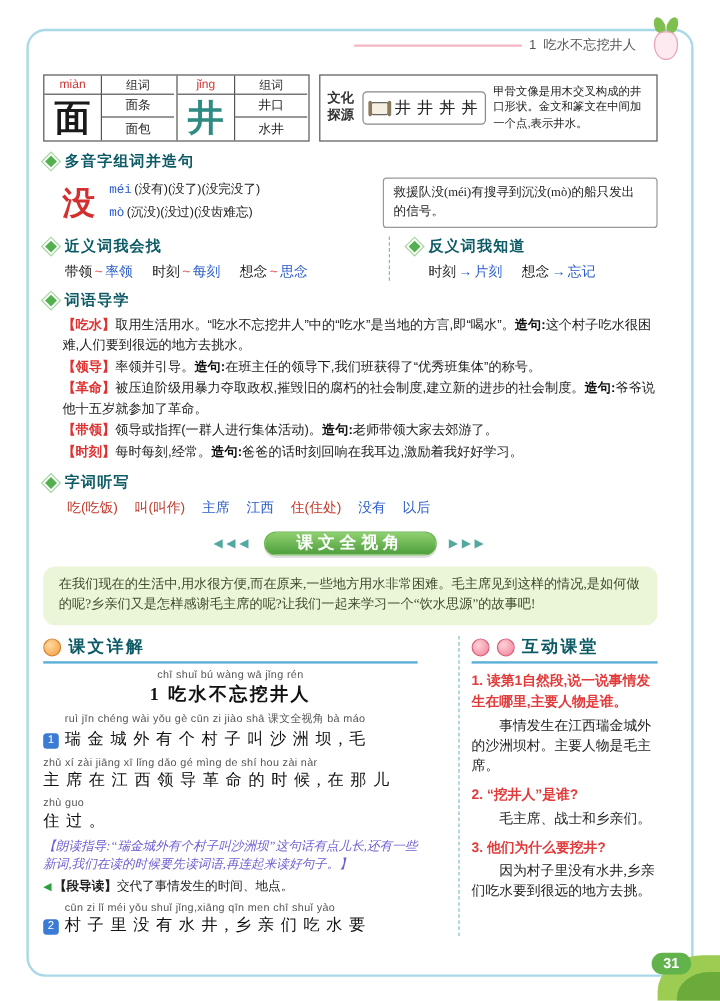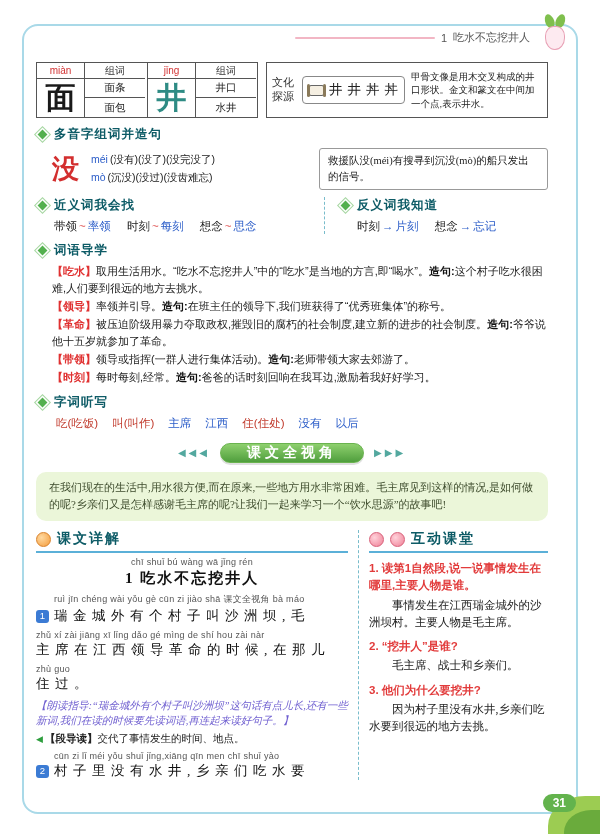--- a/index.html
+++ b/index.html
@@ -30,38 +30,38 @@
   .cunit + .cunit { border-left: 1.5px solid #555; }
   .cell { display: flex; align-items: center; justify-content: center; }
   .cpy  { grid-area: 1/1; color: #d23333; font-size: 10px; border-right: 1px solid #555; border-bottom: 1px solid #555; }
   .cgroup { grid-area: 1/2; font-size: 10px; border-bottom: 1px solid #555; color:#333; }
   .cchar { grid-area: 2/1/4/2; font-size: 30px; font-weight: bold; font-family: "Liberation Serif", serif; border-right: 1px solid #555; color:#1a1a1a; }
   .cchar.jing { color: #2e8b84; }
   .cw1 { grid-area: 2/2; font-size: 10.5px; border-bottom: 1px solid #555; color:#222; }
   .cw2 { grid-area: 3/2; font-size: 10.5px; color:#222; }
 
   .culture { flex: 1; border: 1.2px solid #555; display: flex; align-items: center; padding: 3px 5px; gap: 6px; }
-  .culture-label { font-size: 11px; font-weight: normal; color: #333; width: 24px; line-height: 1.25; }
+  .culture-label { font-size: 11px; font-weight: bold; color: #333; width: 24px; text-align: center; line-height: 1.25; }
   .glyph-box { border: 1px solid #888; border-radius: 4px; padding: 4px 6px; display: flex; align-items: center; gap: 5px; }
   .scroll-icon { position: relative; width: 15px; height: 11px; border: 1.5px solid #666; border-radius: 2px; background: #f5efe2; }
   .scroll-icon::before, .scroll-icon::after { content:""; position: absolute; top: -2px; bottom: -2px; width: 3px; background: #8a7a5a; border-radius: 2px; }
   .scroll-icon::before { left: -3px; } .scroll-icon::after { right: -3px; }
   .glyph { font-family: "Liberation Serif", serif; font-size: 13.5px; color: #222; }
   .culture-text { flex: 1; font-size: 9.5px; line-height: 1.4; color: #222; }
 
   
   .sec { display: flex; align-items: center; gap: 8px; margin-top: 8px; }
   .diamond { width: 7px; height: 7px; background: #53b04e; transform: rotate(45deg); box-shadow: 0 0 0 1.5px #fff, 0 0 0 2.5px #a5d6a0; margin-left: 3px; flex: none; }
   .sec-title { font-size: 12.5px; font-weight: bold; color: #0d5b66; letter-spacing: 1px; }
 
   
   .poly { display: flex; gap: 12px; margin: 5px 0 0 16px; align-items: center; }
   .poly-char { font-size: 27px; color: #d32f2f; font-weight: bold; font-family: "Liberation Serif", serif; }
   .poly-readings { font-size: 10.5px; line-height: 1.65; color: #222; }
-  .poly-py { color: #2a5cc8; margin-right: 2px; }
+  .poly-py { color: #2a5cc8; margin-right: 2px; font-family: Liberation Mono, monospace; }
   .poly-ex { margin-left: auto; border: 1px solid #999; border-radius: 3px; padding: 4px 8px; width: 229px; font-size: 10.5px; line-height: 1.5; color: #222; font-family: "Liberation Serif", serif; }
 
   
   .sa-row { display: flex; margin-top: 7px; }
   .sa-left { width: 288px; }
   .sa-right { flex: 1; border-left: 1.5px dashed #79bccb; padding-left: 14px; }
   .sa-row .sec { margin-top: 0; }
   .sa-vals { margin: 5px 0 0 18px; font-size: 11.5px; color: #222; }
   .pair { margin-right: 13px; white-space: nowrap; }
   .tilde { color: #e05656; margin: 0 2px; }
@@ -80,21 +80,21 @@
 
   
   .banner { display: flex; align-items: center; justify-content: center; gap: 10px; margin-top: 12px; }
   .arrows { font-size: 10px; letter-spacing: 3px; color: #53a89f; }
   .pill { background: linear-gradient(180deg, #8ed06e, #4f9e3d); color: #fff; font-weight: bold; font-size: 14px; letter-spacing: 4px; padding: 0 26px; border-radius: 16px; border: 1px solid #6ab34f; box-shadow: 0 2px 0 rgba(0,0,0,0.12); }
 
   
   .intro { margin-top: 9px; background: #ebf6d9; border-radius: 10px; padding: 7px 13px; font-size: 11px; line-height: 1.6; color: #3c4a2b; font-family: "Liberation Serif", serif; }
 
   
-  .cols { display: flex; margin-top: 9px; align-items: stretch; }
+  .cols { display: flex; margin-top: 9px; align-items: stretch; gap: 24px; }
   .lcol { width: 322px; padding-right: 10px; }
   .rcol { flex: 1; border-left: 1.5px dashed #79bccb; padding-left: 10px; }
   .colhead { display: flex; align-items: center; gap: 6px; padding-bottom: 3px; border-bottom: 2px solid #5bb0d8; margin-bottom: 4px; }
   .colhead-title { font-size: 14px; font-weight: bold; color: #0d5b66; letter-spacing: 2px; }
   .mini-mascot { width: 15px; height: 15px; border-radius: 50%; flex: none; }
   .mm-orange { background: radial-gradient(circle at 35% 35%, #ffd9a0, #f49c3c); border: 1px solid #d9822b; }
   .mm-pink { background: radial-gradient(circle at 35% 35%, #ffd2da, #ef7f96); border: 1px solid #d86079; }
 
   .py-line { font-size: 9px; color: #555; margin-top: 5px; letter-spacing: 0.3px; font-family: "Liberation Sans", sans-serif; }
   .py-center { text-align: center; margin-top: 2px; }

